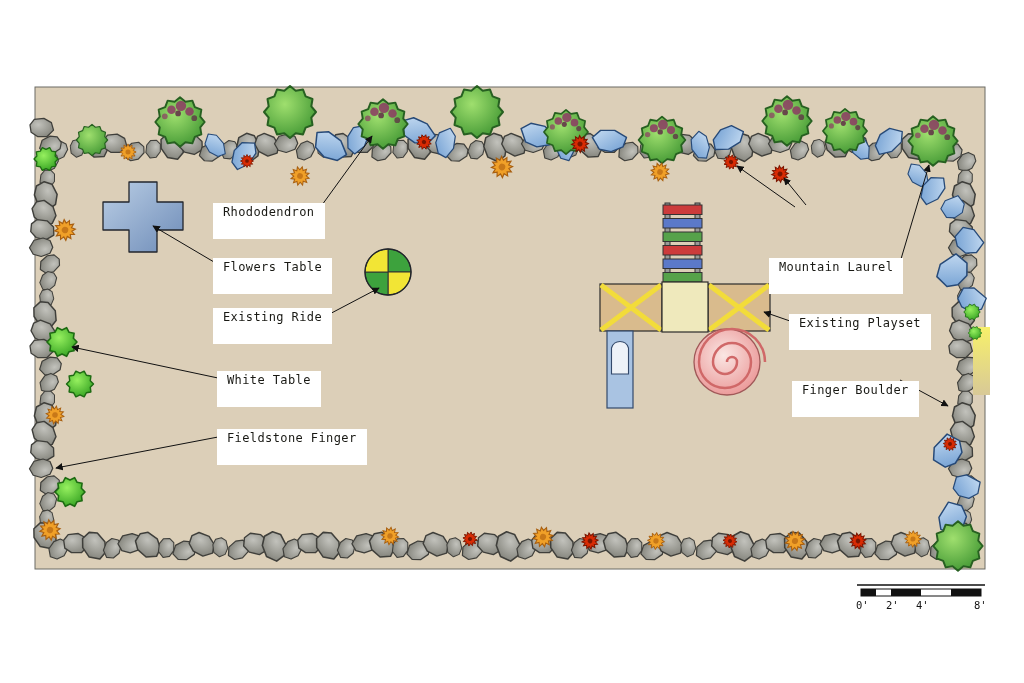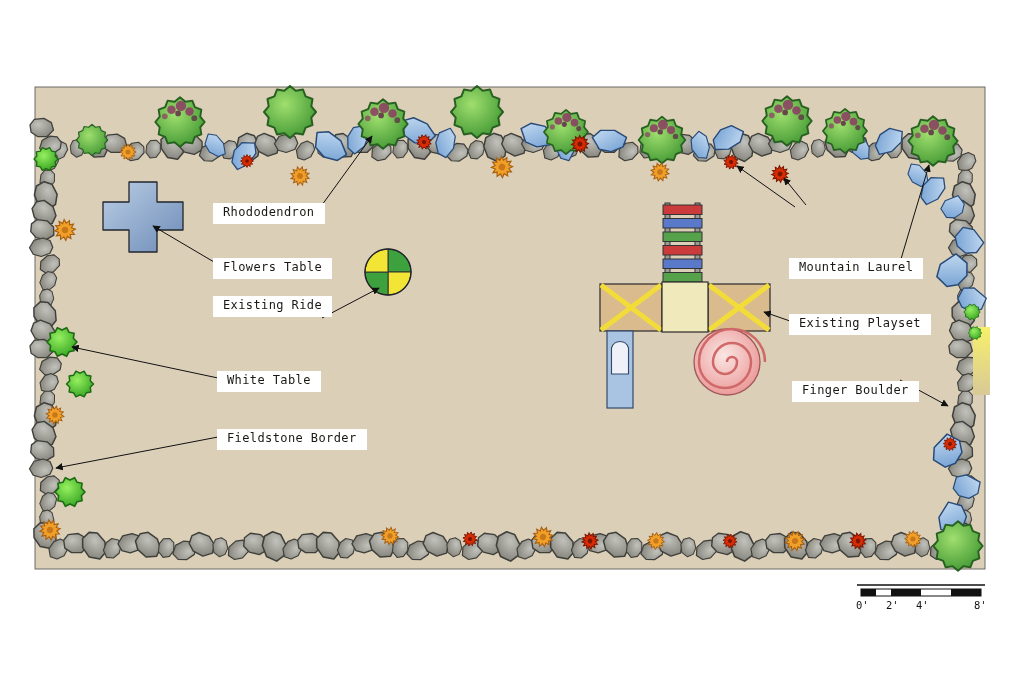--- a/index.html
+++ b/index.html
@@ -1,21 +1,21 @@
 <!DOCTYPE html>
 <html><head>
 <meta charset="utf-8">
 <style>
   html,body{margin:0;padding:0;background:#ffffff;}
   .canvas{position:relative;width:1024px;height:683px;background:#ffffff;overflow:hidden;
           font-family:"DejaVu Sans",sans-serif;}
   svg{position:absolute;left:0;top:0;}
   .plan-label{position:absolute;background:#ffffff;color:#191914;font-size:12px;
               font-family:"DejaVu Sans Mono","Liberation Mono",monospace;
-              letter-spacing:.4px;padding:2px 10px 5px;white-space:nowrap;line-height:14px;}
+              letter-spacing:.4px;padding:2px 10px 20px;white-space:nowrap;line-height:14px;}
   .scale-tick{position:absolute;color:#111;font-size:10.5px;
               font-family:"DejaVu Sans Mono","Liberation Mono",monospace;}
 </style>
 </head>
 <body>
 
 <div class="canvas">
 
 <svg id="plan-svg" width="1024" height="683" viewBox="0 0 1024 683">
   <defs>
@@ -378,25 +378,25 @@
     <line x1="857" y1="585" x2="985" y2="585" stroke="#111" stroke-width="1.4"></line>
     <rect x="861" y="589" width="120" height="7" fill="#ffffff" stroke="#111" stroke-width="1"></rect>
     <rect x="861" y="589" width="15" height="7" fill="#111"></rect>
     <rect x="891" y="589" width="30" height="7" fill="#111"></rect>
     <rect x="951" y="589" width="30" height="7" fill="#111"></rect>
   </g>
 </svg>
 
 <div class="plan-label" style="left:213px;top:203px">Rhododendron</div>
 <div class="plan-label" style="left:213px;top:258px">Flowers Table</div>
-<div class="plan-label" style="left:213px;top:296px">Existing Ride</div>
+<div class="plan-label" style="left:213px;top:308px">Existing Ride</div>
 <div class="plan-label" style="left:217px;top:371px">White Table</div>
-<div class="plan-label" style="left:217px;top:429px">Fieldstone Border</div>
-
-<div class="plan-label" style="left:789px;top:258px">Mountain Laurel</div>
+<div class="plan-label" style="left:217px;top:429px">Fieldstone Finger</div>
+
+<div class="plan-label" style="left:769px;top:258px">Mountain Laurel</div>
 <div class="plan-label" style="left:789px;top:314px">Existing Playset</div>
 <div class="plan-label" style="left:792px;top:381px">Finger Boulder</div>
 
 <span class="scale-tick" style="left:856px;top:599px">0'</span>
 <span class="scale-tick" style="left:886px;top:599px">2'</span>
 <span class="scale-tick" style="left:916px;top:599px">4'</span>
 <span class="scale-tick" style="left:974px;top:599px">8'</span>
 
 </div>
 

